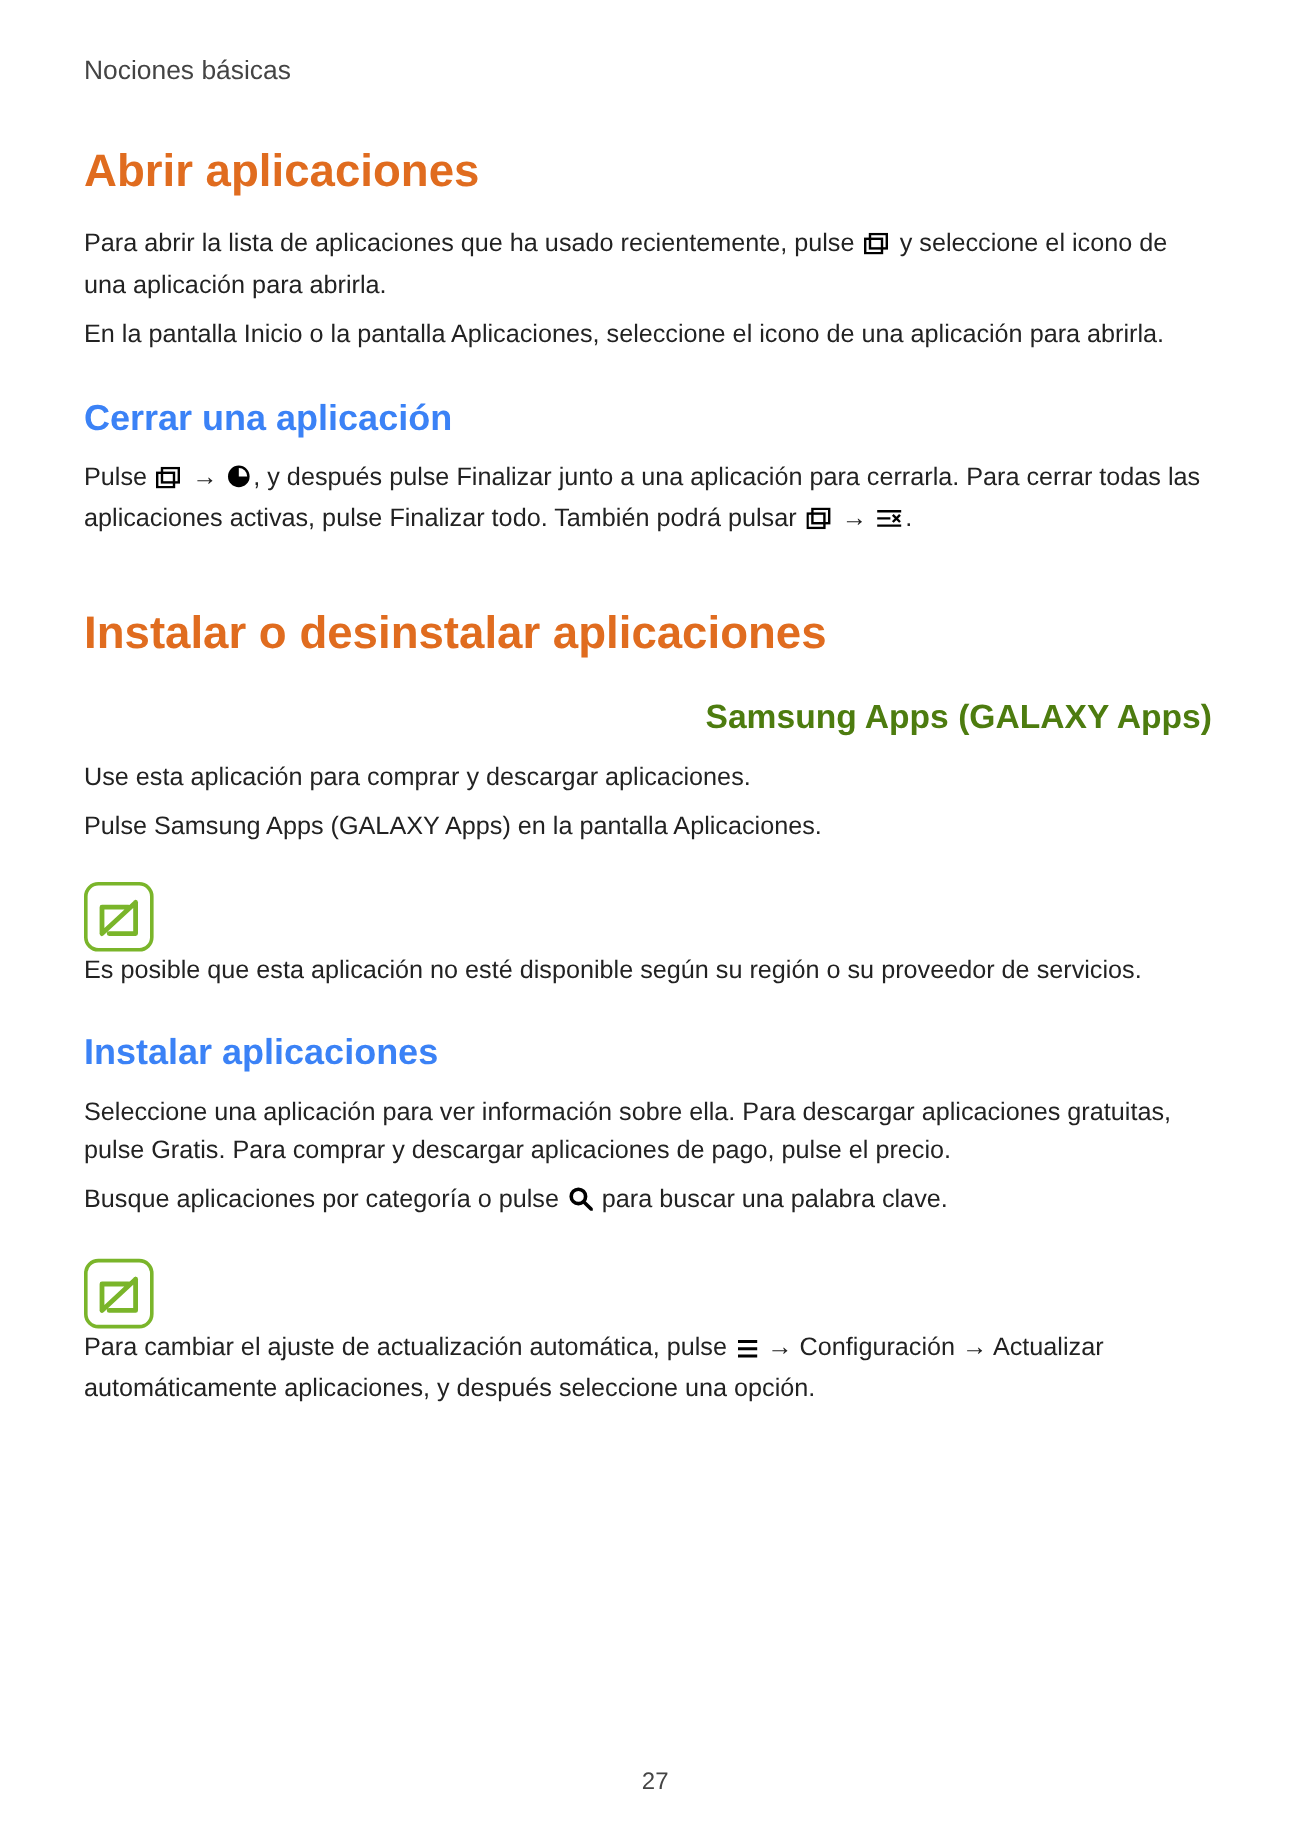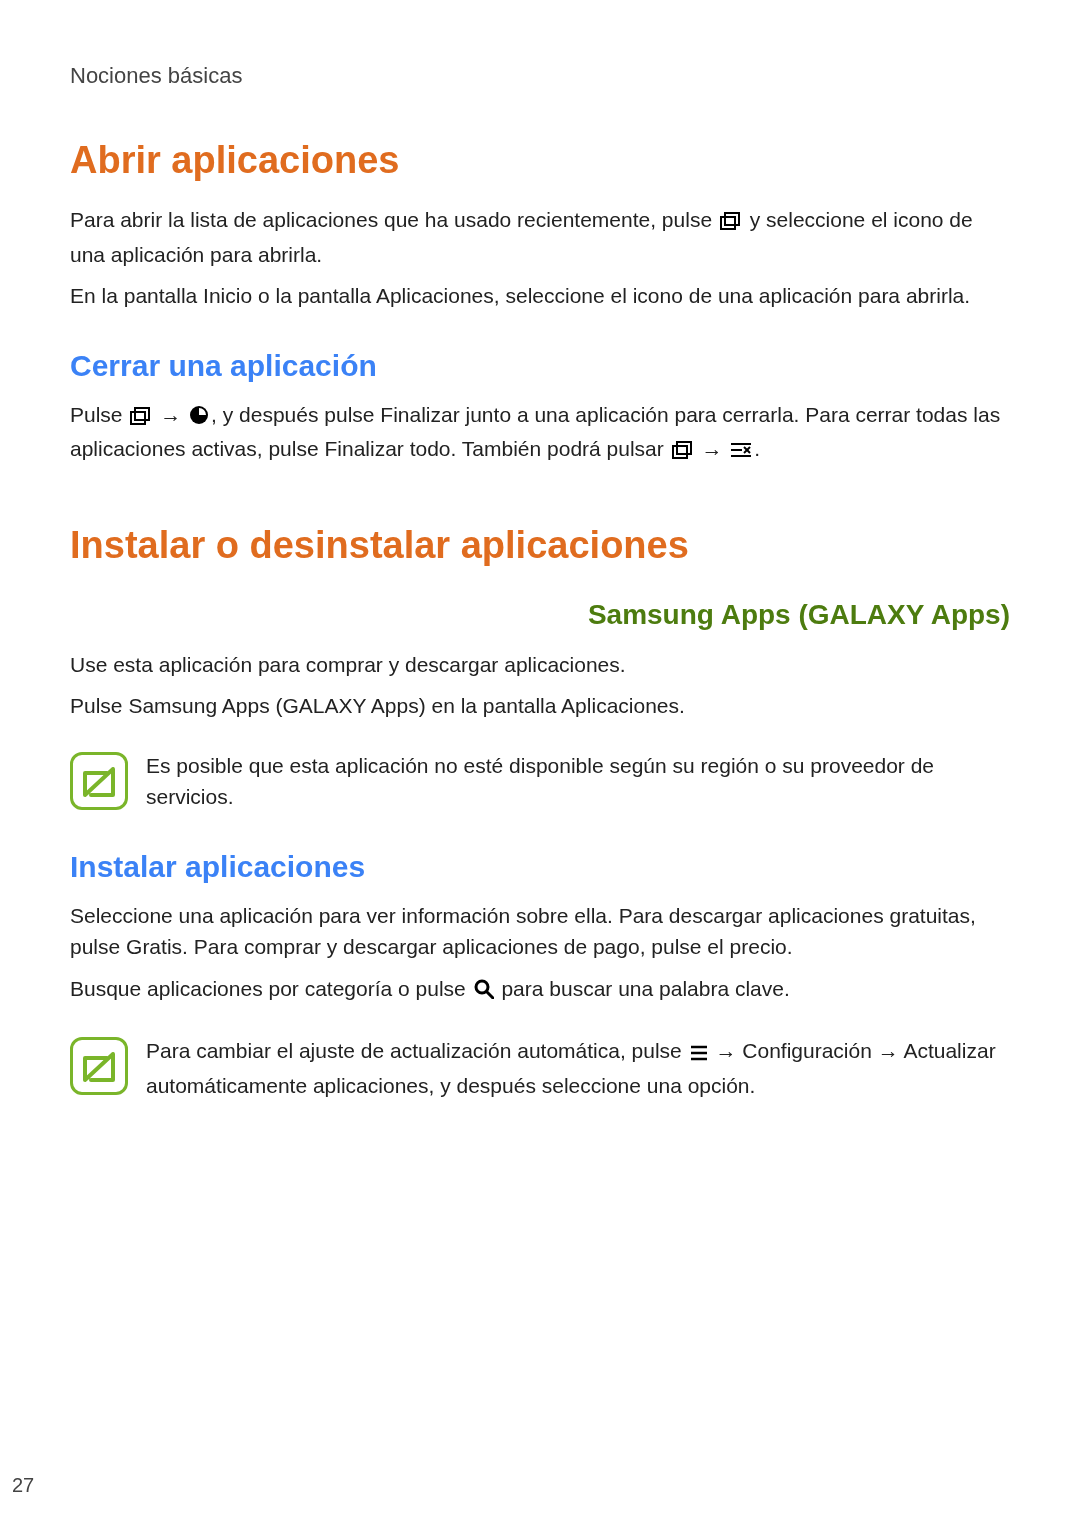--- a/index.html
+++ b/index.html
@@ -6,21 +6,21 @@
     margin: 0;
     padding: 0;
     background: #fff;
     font-family: Arial, Helvetica, sans-serif;
     color: #222;
   }
   .page {
     width: 1080px;
     height: 1527px;
     box-sizing: border-box;
-    padding: 63px 70px 0 70px;
+    padding: 46px 70px 0 70px;
     position: relative;
   }
   .header {
     font-size: 22px;
     color: #444;
     margin-bottom: 50px;
   }
   h1.orange {
     font-size: 38px;
     font-weight: bold;
@@ -50,41 +50,42 @@
   }
   .bold { font-weight: normal; }
   .inline-icon {
     display: inline-block;
     vertical-align: -3px;
     margin: 0 2px;
   }
   .note-row {
     display: flex;
     align-items: flex-start;
-    gap: 18px;
     margin-top: 28px;
     margin-bottom: 4px;
+    flex-direction: column;
   }
   .note-icon-box {
     width: 52px;
     height: 52px;
     border-radius: 12px;
     background: #fff;
     border: 3px solid #7ab52a;
     display: flex;
     align-items: center;
     justify-content: center;
     flex: 0 0 52px;
     margin-top: 2px;
   }
   .note-text { flex: 1; font-size: 21px; line-height: 1.5; }
   .page-number {
     position: absolute;
     bottom: 30px;
     left: 12px; right: 0;
+    text-align: center;
     font-size: 20px;
     color: #444;
   }
 </style>
 </head>
 <body>
 
 <div class="page">
 
   <div class="header">Nociones básicas</div>

